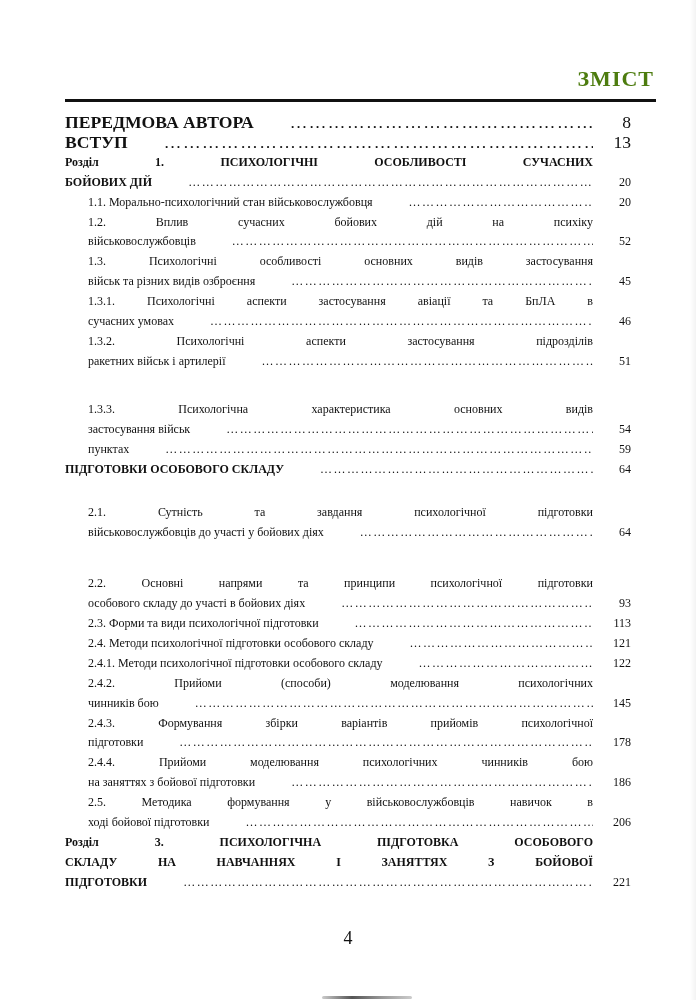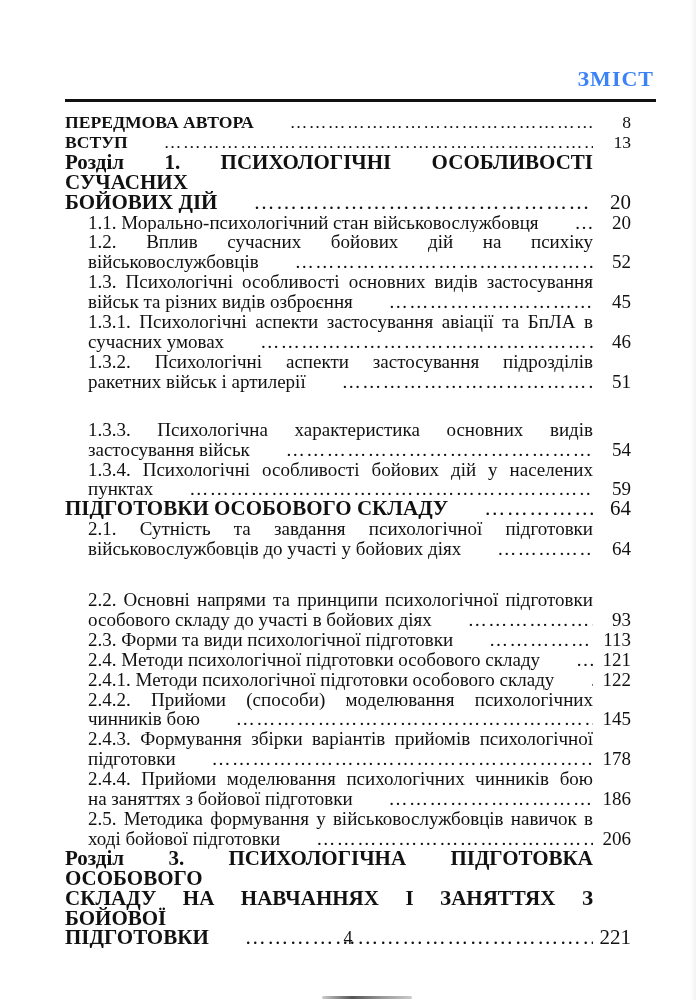--- a/index.html
+++ b/index.html
@@ -11,41 +11,41 @@
       font-family: "Liberation Serif", serif;
       color: #111111;
     }
     .header-title {
       position: absolute;
       right: 42px; top: 66px;
       font-family: "Liberation Serif", serif;
       font-weight: bold;
       font-size: 22px;
       letter-spacing: 1px;
-      color: #3b82f6;
+      color: #4d7c0f;
     }
     .header-rule {
       position: absolute;
       left: 65px; top: 99px;
       width: 591px; height: 3px;
       background: #111111;
     }
     .toc {
       position: absolute;
       left: 65px; top: 113px;
       width: 566px;
     }
     .entry {
       display: flex;
       align-items: flex-end;
-      font-size: 19px;
+      font-size: 12px;
       line-height: 19.9px;
     }
     .entry.top { font-weight: bold; font-size: 17.6px; }
-    .entry.chapter { font-weight: bold; font-size: 21px; }
+    .entry.chapter { font-weight: bold; font-size: 12px; }
     .entry.sub { padding-left: 23px; }
     .entry .text {
       flex: 1;
       text-align: justify;
       text-align-last: left;
       overflow: hidden;
       position: relative;
     }
     .entry .text .line { display: block; }
     .entry .text .last {
@@ -178,40 +178,39 @@
         <span class="line" style="text-align-last: justify; margin-top: 28px;">1.3.3. Психологічна характеристика основних видів</span>
         <span class="last">
           <span class="lbl">застосування військ</span>
           <span class="dots">…………………………………………………………………………………………………………</span>
         </span>
       </div>
       <div class="page">54</div>
     </div>
     <div class="entry sub">
       <div class="text">
-        <span class="line" style="text-align-last: justify;">1.3.4. Психологічні особливості бойових дій у населених</span>
         <span class="last">
           <span class="lbl">пунктах</span>
           <span class="dots">…………………………………………………………………………………………………………</span>
         </span>
       </div>
       <div class="page">59</div>
     </div>
     <div class="entry chapter">
       <div class="text">
         <span class="last">
           <span class="lbl">ПІДГОТОВКИ ОСОБОВОГО СКЛАДУ</span>
           <span class="dots">…………………………………………………………………………………………………………</span>
         </span>
       </div>
       <div class="page">64</div>
     </div>
     <div class="entry sub">
       <div class="text">
-        <span class="line" style="text-align-last: justify;">2.1. Сутність та завдання психологічної підготовки</span>
+        <span class="line" style="text-align-last: justify; margin-top: 24px;">2.1. Сутність та завдання психологічної підготовки</span>
         <span class="last">
           <span class="lbl">військовослужбовців до участі у бойових діях</span>
           <span class="dots">…………………………………………………………………………………………………………</span>
         </span>
       </div>
       <div class="page">64</div>
     </div>
     <div class="entry sub">
       <div class="text">
         <span class="line" style="text-align-last: justify; margin-top: 31px;">2.2. Основні напрями та принципи психологічної підготовки</span>

